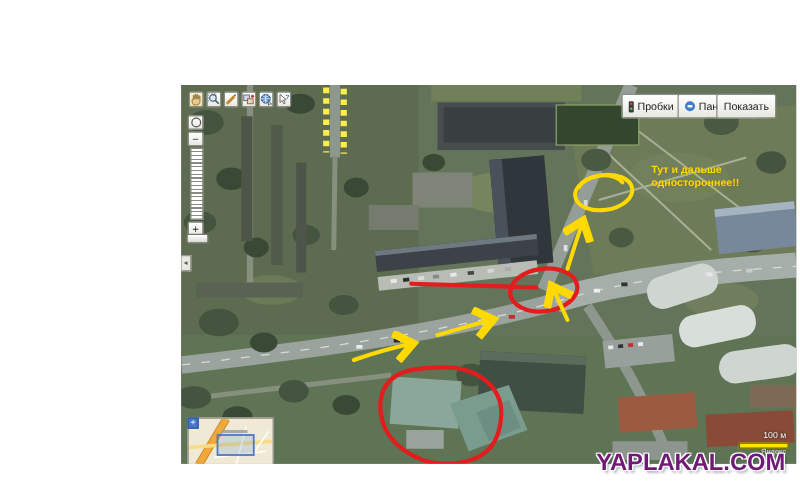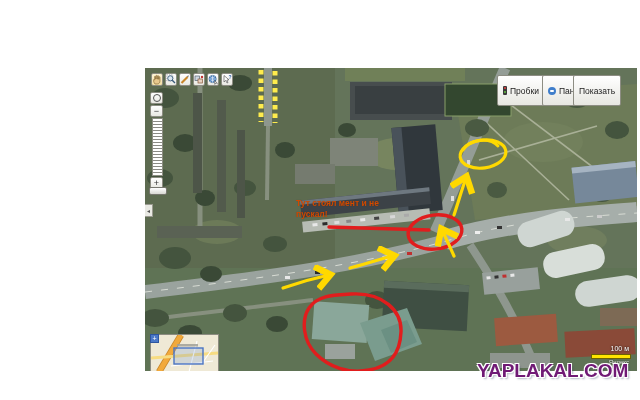--- a/index.html
+++ b/index.html
@@ -12,21 +12,21 @@
   .note{position:absolute;font-weight:bold;font-size:8.5px;line-height:11px;white-space:nowrap;
         font-family:"Liberation Sans",sans-serif;}
   #note-oneway{left:376px;top:62px;color:#ffd900;text-shadow:0 0 1px rgba(120,80,0,.35);}
   #note-cop{left:151px;top:130px;color:#d04a00;text-shadow:0 0 1px rgba(60,20,0,.3);}
   
   #toolbar{position:absolute;left:6px;top:5px;display:flex;gap:2px;}
   .toolbtn{width:12px;height:13px;background:linear-gradient(#ffffff,#e9e9e2);border:1px solid #8d8d83;
            border-radius:2px;display:flex;align-items:center;justify-content:center;padding:0;}
   .toolbtn.active{background:linear-gradient(#fdf3d5,#f3dfa4);}
   
-  .topbtn{position:absolute;top:7px;height:31px;background:linear-gradient(#ffffff,#e7e7e1);
+  .topbtn{position:absolute;top:7px;height:20px;background:linear-gradient(#ffffff,#e7e7e1);
           border:1px solid #8d8d83;border-radius:2px;display:flex;align-items:center;gap:3px;
           padding:0 5px;font-size:8.5px;color:#222;}
   #btn-traffic{left:352px;}
   #btn-pano{left:397px;}
   #btn-show{left:428px;}
   .tl-icon{width:4px;height:9px;background:#3a3a3a;border-radius:1px;position:relative;}
   .tl-icon:before{content:"";position:absolute;left:1px;top:1px;width:2px;height:2px;border-radius:50%;background:#e84040;}
   .tl-icon:after{content:"";position:absolute;left:1px;top:5px;width:2px;height:2px;border-radius:50%;background:#62c242;}
   .pano-icon{width:8px;height:8px;border-radius:50%;background:#3f7ecb;position:relative;}
   .pano-icon:before{content:"";position:absolute;left:2px;top:3px;width:4px;height:2px;background:#fff;border-radius:1px;}
@@ -215,23 +215,23 @@
         <path d="M206,226 C238,224 257,243 256,264 C255,288 242,299 224,302 C203,306 184,299 171,286 C158,273 156,252 164,240 C173,227 189,227 206,226 Z" stroke-width="3.4" stroke="#e11d1d"></path>
         <ellipse cx="338" cy="86" rx="23" ry="14" transform="rotate(-8 338 86)" stroke-width="3.2" stroke="#ffd900"></ellipse>
         <path d="M318,82 C324,71 345,69 353,78" stroke-width="3" stroke="#ffd900"></path>
         <path d="M138,220 C155,214 170,210 184,207" stroke-width="3.2" marker-end="url(#yh)" stroke="#ffd900"></path>
         <path d="M205,200 C220,196 235,191 248,188" stroke-width="3.2" marker-end="url(#yh)" stroke="#ffd900"></path>
         <path d="M309,188 C304,177 301,170 297,162" stroke-width="3.2" marker-end="url(#yh)" stroke="#ffd900"></path>
         <path d="M309,147 C313,135 317,121 321,110" stroke-width="3.2" marker-end="url(#yh)" stroke="#ffd900"></path>
       </g>
     </svg>
 
-    <div class="note" id="note-cop">
-      <div>Тут стоял мент и не</div>
-      <div>пускал!</div>
+    <div class="note" id="note-oneway">
+      <div>Тут и дальше</div>
+      <div>одностороннее!!</div>
     </div>
 
     <div id="toolbar">
       <button class="toolbtn active">
         <svg width="10" height="11" viewBox="0 0 10 11">
           <path d="M3,10 C1.8,8.6 1.3,7 1.7,5.6 L2.6,6 L2.6,2.6 C2.6,1.9 3.5,1.9 3.5,2.6 L3.5,5 L4.1,5 L4.1,1.8 C4.1,1.1 5,1.1 5,1.8 L5,5 L5.6,5 L5.6,2.1 C5.6,1.4 6.5,1.4 6.5,2.1 L6.5,5.2 L7.1,5.2 L7.1,3.1 C7.1,2.5 8,2.5 8,3.1 L8,7 C8,8.8 6.8,10 5.3,10 Z" fill="#e9c98e" stroke="#7a5c28" stroke-width="0.6"></path>
         </svg>
       </button>
       <button class="toolbtn">
         <svg width="10" height="11" viewBox="0 0 10 11">

